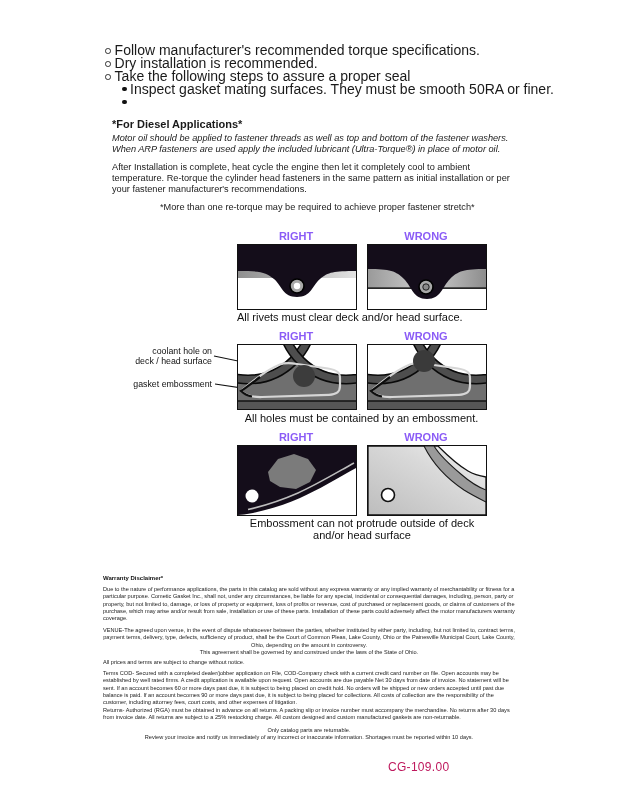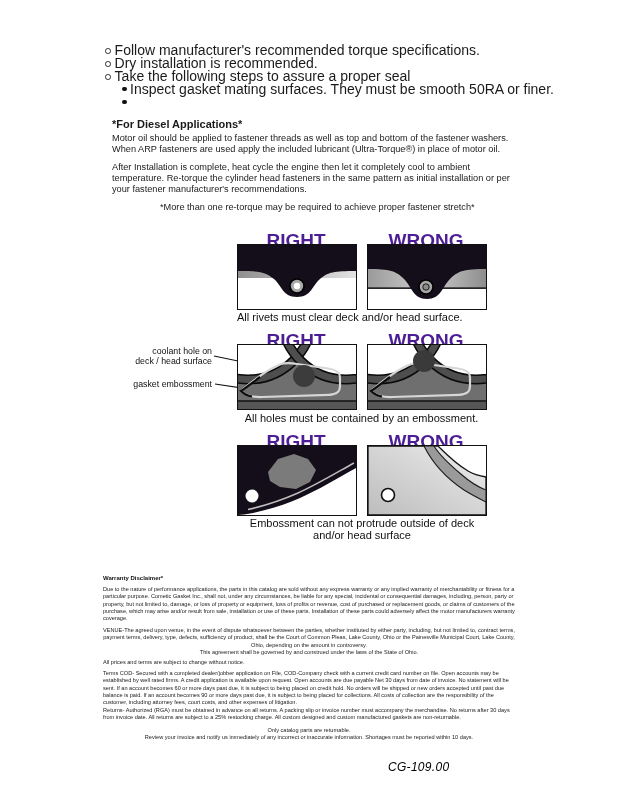--- a/index.html
+++ b/index.html
@@ -21,37 +21,37 @@
     flex:0 0 auto; width:3.6px; height:3.6px; border:1px solid #333; border-radius:50%;
     margin:4px 4px 0 0; display:inline-block;
   }
   .dot {
     flex:0 0 auto; width:4.6px; height:4.6px; background:#111; border-radius:50%;
     margin:3.8px 3.5px 0 0; display:inline-block;
   }
 
   .diesel-heading { left:112px; top:118px; font-size:11px; font-weight:bold; }
   .body-para { left:112px; width:402px; font-size:9.2px; line-height:10.8px; }
-  .p1 { top:133px; }
+  .p1 { top:133px;font-style:italic; }
   .p2 { top:162px; }
   .p3 { top:202px;margin-left:48px; }
 
-  .rw-label { width:118px; text-align:center; font-size:19px; font-weight:bold; color:#4c1d95; }
+  .rw-label { width:118px; text-align:center; font-size:11px; font-weight:bold; color:#8b5cf6; }
   .fig-box { width:118px; height:64px; border:1.8px solid #111; background:#fff; }
   .fig-box svg { display:block; width:100%; height:100%; }
   .fig-box.tall { height:69px; }
   .fig-caption { font-size:11px; font-weight:normal; color:#111; }
   .pre { white-space:pre-line;text-align:center; }
 
   .anno { font-size:8.8px; color:#111; text-align:right; line-height:10px; }
 
   .disc { left:103px; width:412px; font-size:5.6px; line-height:7.3px; color:#222; }
   .disc-heading { left:103px; top:575px; font-size:6px; font-weight:bold; color:#111; }
 
-  .footer-code { left:388px; top:760px; font-size:12px; color:#000000; letter-spacing:0.3px;font-style:italic; }
+  .footer-code { left:388px; top:760px; font-size:12px; color:#be185d; letter-spacing:0.3px; }
 </style>
 </head>
 <body>
 
 <div class="page">
 
 
   <div class="abs tips">
     <div class="tip-row">
       <span class="ring"></span>

